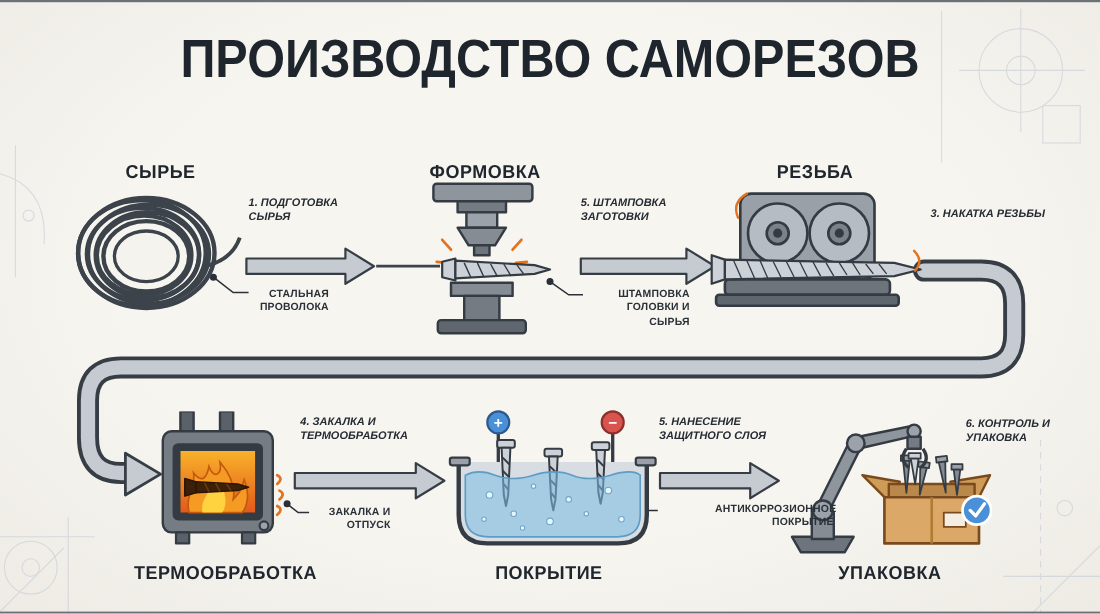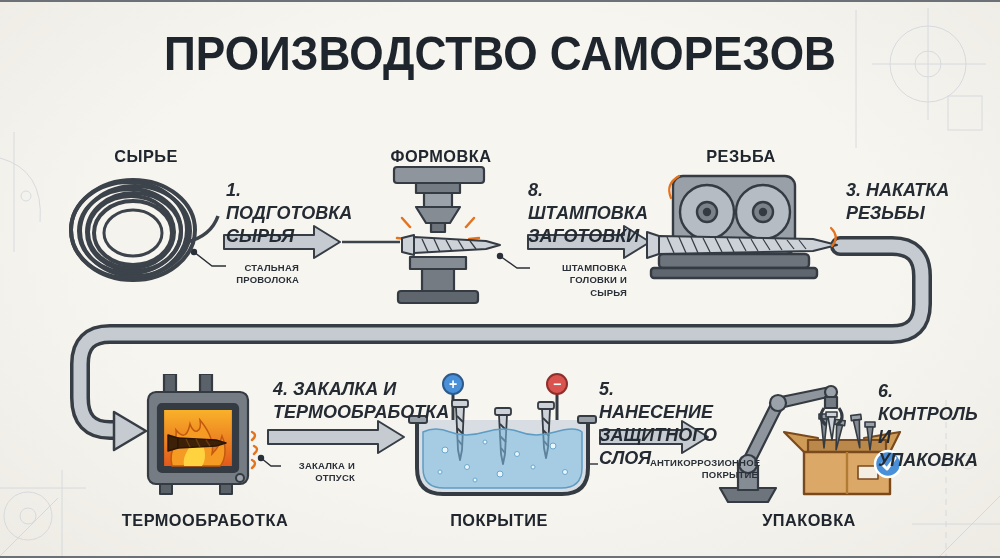--- a/index.html
+++ b/index.html
@@ -16,21 +16,21 @@
   .title{
     position:absolute; left:50%; top:24px; margin:0; z-index:3;
     transform:translateX(-50%) scale(0.94,1.04); transform-origin:center top;
     font-size:47px; font-weight:900; letter-spacing:0px; white-space:nowrap; color:#1f252d;
   }
   .stage-label{
     position:absolute; z-index:3; transform:translateX(-50%) scaleX(.96);
     font-size:17px; font-weight:800; letter-spacing:.5px; white-space:nowrap; color:#20262e;
   }
   .step-label{
-    position:absolute; z-index:3; font-size:18px; font-style:italic; font-weight:800;
+    position:absolute; z-index:3; font-size:10px; font-style:italic; font-weight:800;
     line-height:1.28; color:#242b33;
   }
   .callout{
     position:absolute; z-index:3; font-size:9.5px; font-weight:700; line-height:1.3;
     letter-spacing:.2px; color:#2a3038;text-align:right;
   }
 </style>
 </head>
 <body>
 
@@ -309,22 +309,22 @@
   </svg>
 
   <div class="stage-label" style="left:146px; top:147px;">СЫРЬЕ</div>
   <div class="stage-label" style="left:441px; top:147px;">ФОРМОВКА</div>
   <div class="stage-label" style="left:741px; top:147px;">РЕЗЬБА</div>
   <div class="stage-label" style="left:205px; top:511px;">ТЕРМООБРАБОТКА</div>
   <div class="stage-label" style="left:499px; top:511px;">ПОКРЫТИЕ</div>
   <div class="stage-label" style="left:809px; top:511px;">УПАКОВКА</div>
 
   <div class="step-label" style="left:226px; top:179px; width:118px;">1. ПОДГОТОВКА СЫРЬЯ</div>
-  <div class="step-label" style="left:528px; top:179px; width:125px;">8. ШТАМПОВКА ЗАГОТОВКИ</div>
-  <div class="step-label" style="left:846px; top:179px; width:110px;">3. НАКАТКА РЕЗЬБЫ</div>
+  <div class="step-label" style="left:528px; top:179px; width:125px;">5. ШТАМПОВКА ЗАГОТОВКИ</div>
+  <div class="step-label" style="left:846px; top:189px; width:110px;">3. НАКАТКА РЕЗЬБЫ</div>
   <div class="step-label" style="left:273px; top:378px; width:126px;">4. ЗАКАЛКА И ТЕРМООБРАБОТКА</div>
   <div class="step-label" style="left:599px; top:378px; width:120px;">5. НАНЕСЕНИЕ ЗАЩИТНОГО СЛОЯ</div>
   <div class="step-label" style="left:878px; top:380px; width:100px;">6. КОНТРОЛЬ И УПАКОВКА</div>
 
   <div class="callout" style="left:229px; top:262px; width:70px;">СТАЛЬНАЯ ПРОВОЛОКА</div>
   <div class="callout" style="left:532px; top:262px; width:95px;">ШТАМПОВКА ГОЛОВКИ И СЫРЬЯ</div>
   <div class="callout" style="left:283px; top:460px; width:60px;margin-left:12px;">ЗАКАЛКА И ОТПУСК</div>
   <div class="callout" style="left:622px; top:457px; width:108px;margin-left:28px;">АНТИКОРРОЗИОННОЕ ПОКРЫТИЕ</div>
 
 </div>

